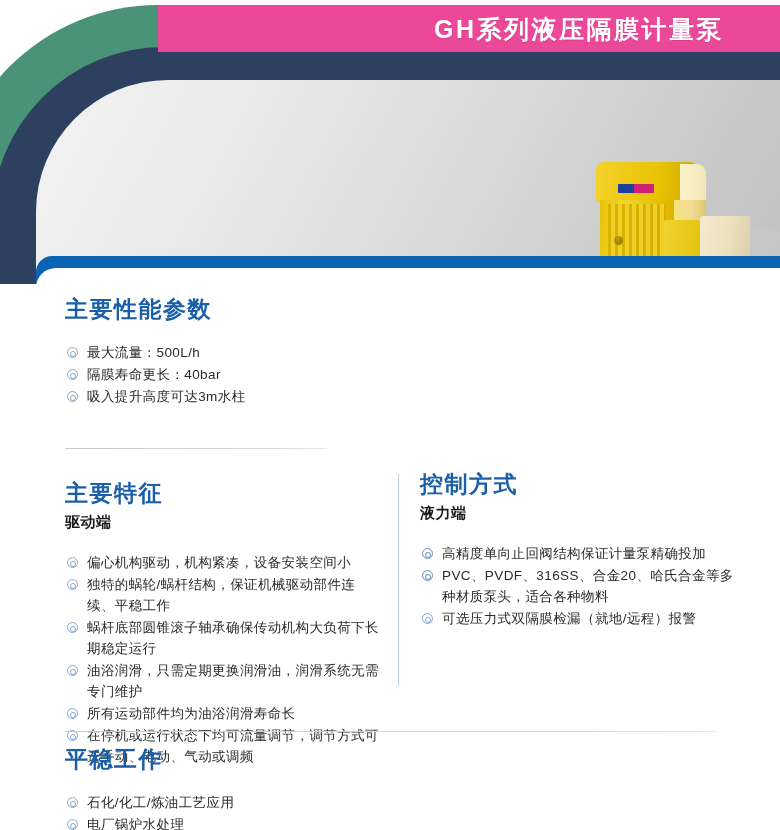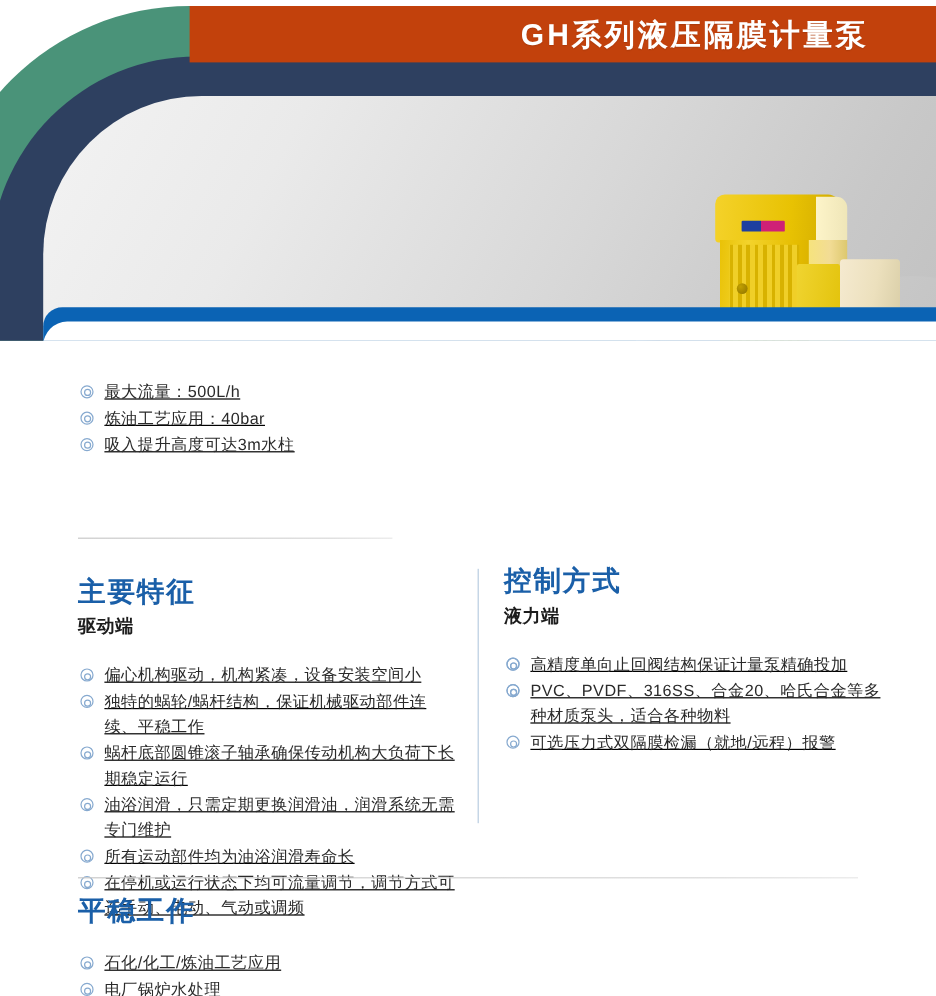--- a/index.html
+++ b/index.html
@@ -45,21 +45,21 @@
     width: 760px; height: 480px;
     border-top-left-radius: 132px;
     background: linear-gradient(118deg, #f3f3f3 0%, #eaeaea 22%, #d8d8d8 50%, #c8c8c8 72%, #b9b9b9 100%);
     overflow: hidden;
   }
   
   .green-bar {
     position: absolute;
     left: 158px; top: 5px;
     width: 622px; height: 47px;
-    background: #c2410c;
+    background: #ec4899;
   }
   .green-bar .title {
     position: absolute;
     right: 56px; top: 50%;
     transform: translateY(-50%);
     color: #ffffff;
     font-size: 25px;
     font-weight: bold;
     letter-spacing: 2.5px;
     white-space: nowrap;
@@ -160,21 +160,21 @@
     letter-spacing: 1.5px;
     line-height: 1.15;
   }
   .sub-head {
     color: #1c1c1c;
     font-size: 15px;
     font-weight: bold;
     letter-spacing: .5px;
     margin-top: 7px;
   }
-  .bullets { margin-top: 20px; text-decoration: underline; }
+  .bullets { margin-top: 20px; }
   .bullet {
     position: relative;
     font-size: 13.5px;
     color: #2a2a2a;
     line-height: 21px;
     padding-left: 22px;
     letter-spacing: .4px;
     margin-top: 1px;
   }
   .bullet .mk {
@@ -242,23 +242,24 @@
       <span class="title">GH系列液压隔膜计量泵</span>
     </div>
 
     <div class="blue-ribbon"></div>
     <div class="ribbon-mask"></div>
   </div>
 
   <div class="content">
 
     <div class="perf">
+      <div class="sec-head">主要性能参数</div>
       <div class="bullets">
         <div class="bullet"><span class="mk"></span><span>最大流量：500L/h</span></div>
-        <div class="bullet"><span class="mk"></span><span>炼油工艺应用：40bar</span></div>
+        <div class="bullet"><span class="mk"></span><span>隔膜寿命更长：40bar</span></div>
         <div class="bullet"><span class="mk"></span><span>吸入提升高度可达3m水柱</span></div>
       </div>
     </div>
 
     <div class="divider" id="div-features"></div>
 
     <div class="col-left">
       <div class="sec-head">主要特征</div>
       <div class="sub-head">驱动端</div>
       <div class="bullets">

